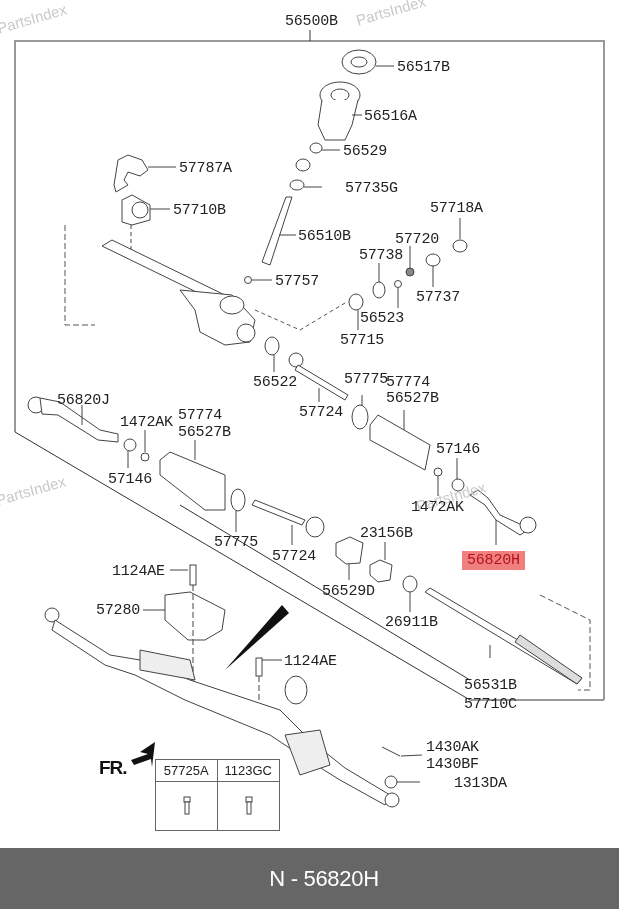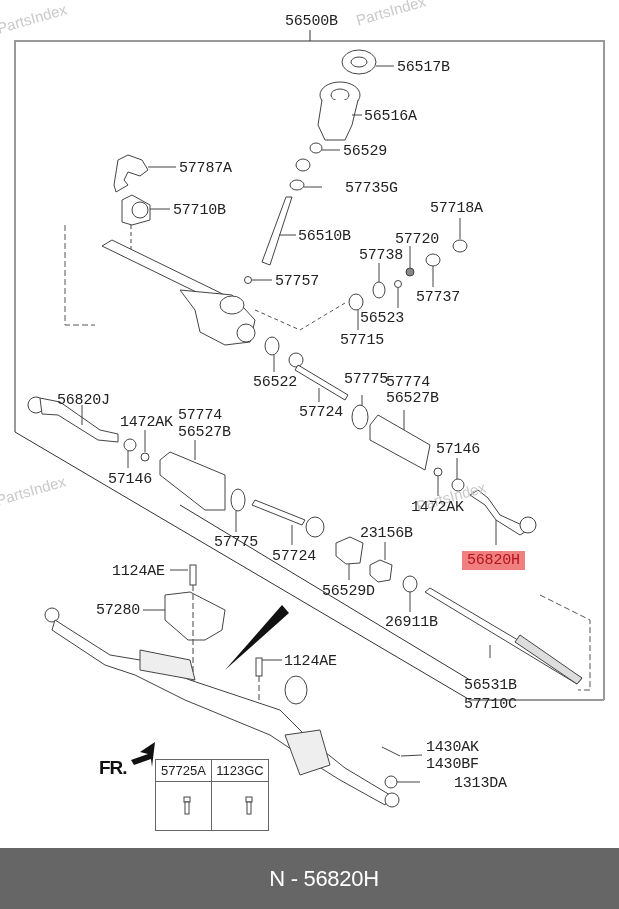--- a/index.html
+++ b/index.html
@@ -6,21 +6,21 @@
   body { width: 619px; height: 909px; position: relative; overflow: hidden;
          font-family: "Liberation Sans", sans-serif; }
   #diagram { position: absolute; left: 0; top: 0; width: 619px; height: 848px; }
   .lbl { position: absolute; font-size: 15px; color: #222; line-height: 15px; white-space: nowrap;
          font-family: Liberation Mono, monospace; letter-spacing: -0.2px; }
   .lbl.hl { background: #f07f7f; color: #b3141a; padding: 2px 5px; }
   .wm { position: absolute; color: #c9c9c9; font-size: 15px; transform: rotate(-16deg);
         font-family: "Liberation Sans", sans-serif; }
   .fr { position: absolute; left: 99px; top: 757px; font-size: 19px; font-weight: bold; color: #111;
         letter-spacing: -1px; text-align: right; }
-  .bolt-table { position: absolute; left: 155px; top: 759px; width: 114px; height: 72px;
+  .bolt-table { position: absolute; left: 155px; top: 759px; width: 125px; height: 72px;
                 border: 1px solid #666; display: grid; grid-template-columns: 1fr 1fr;
                 grid-template-rows: 22px 1fr; box-sizing: border-box; }
   .bolt-table .cell { border-right: 1px solid #666; display: flex; align-items: center; justify-content: center;
                       font-size: 13px; color: #222; }
   .bolt-table .cell:nth-child(2n) { border-right: none; }
   .bolt-table .hdr { border-bottom: 1px solid #666; }
   .footer { position: absolute; left: 0; top: 848px; width: 619px; height: 61px; background: #666666;
             color: #ffffff; font-size: 22px; display: flex; align-items: center; justify-content: center;
             font-family: "Liberation Sans", sans-serif; letter-spacing: -0.3px; }
   .footer span { white-space: pre; }

